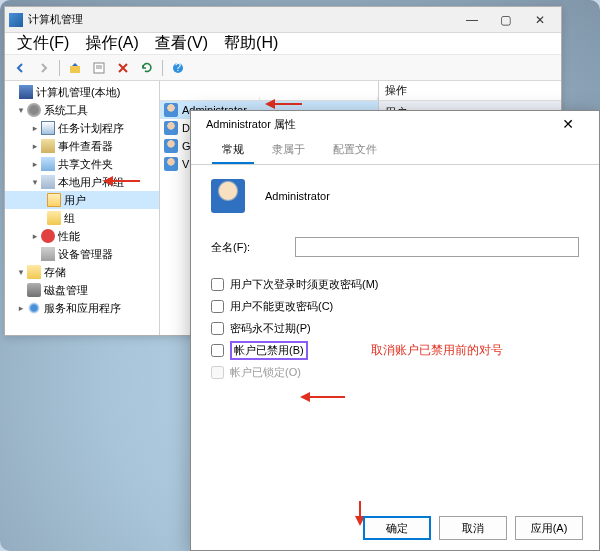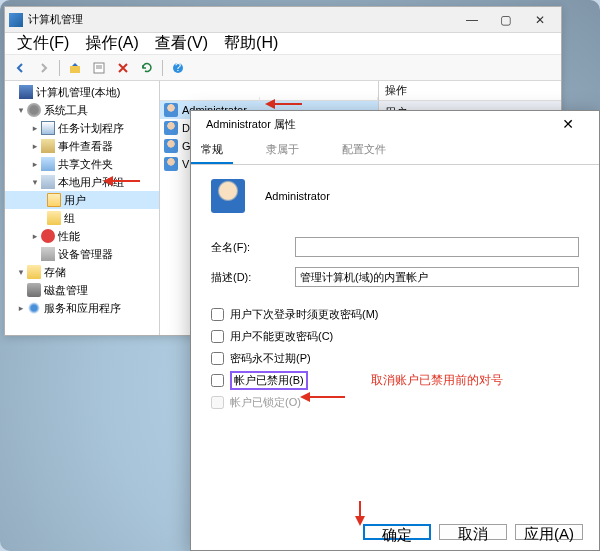--- a/index.html
+++ b/index.html
@@ -53,41 +53,41 @@
 .actions .aitems { padding: 4px 8px; }
 
 .arrow-red { position: absolute; width: 42px; height: 14px; pointer-events: none; }
 .arrow-red::before { content: ""; position: absolute; left: 10px; top: 6px; right: 0; height: 2px; background: #e03020; }
 .arrow-red::after { content: ""; position: absolute; left: 0; top: 2px; border: 5px solid transparent; border-right: 10px solid #e03020; }
 
 .dlg { position: absolute; left: 190px; top: 110px; width: 410px; height: 441px; background: #fff; border: 1px solid #888; box-shadow: 0 4px 20px rgba(0,0,0,0.3); }
 .dlgtitle { height: 26px; display: flex; align-items: center; padding: 0 15px; font-size: 12px; }
 .dlgtitle .ttl { flex: 1; }
 .dlgclose { width: 32px; height: 22px; display: flex; align-items: center; justify-content: center; cursor: pointer; font-size: 14px; }
-.tabs { display: flex; padding: 0 0; border-bottom: 1px solid #d0d0d0; gap: 23px; }
+.tabs { display: flex; padding: 0 21px; border-bottom: 1px solid #d0d0d0; gap: 8px; }
 .tab { padding: 5px 10px; font-size: 11px; cursor: pointer; color: #888; }
 .tab.active { color: #000; border-bottom: 2px solid #0078d4; }
 
 .tabbody { padding: 14px 20px 8px; }
 .userhdr { display: flex; align-items: center; margin-bottom: 24px; }
 .userhdr .avatar { width: 34px; height: 34px; background: radial-gradient(circle at 50% 35%,#f8e0c0 30%,#3070c0 38%); border-radius: 3px; margin-right: 20px; }
 .userhdr .uname { font-size: 11px; }
 
 .formrow { display: flex; align-items: center; margin-bottom: 10px; }
 .formrow label { width: 84px; font-size: 11px; }
 .formrow input[type=text] { flex: 1; height: 20px; border: 1px solid #a0a0a0; padding: 0 4px; font-size: 11px; }
 
 .cks { margin-top: 16px; }
 .ckrow { display: flex; align-items: center; height: 22px; font-size: 11px; position: relative; }
 .ckrow input { margin-right: 6px; }
 .ckrow.hl label { border: 2px solid #8b5cf6; padding: 0 2px; }
 .redtext { color: #e03020; font-size: 12px; position: absolute; left: 160px; white-space: nowrap; }
 
 .dlgbtns { position: absolute; bottom: 10px; right: 0; left: 0; display: flex; justify-content: flex-end; gap: 8px; padding: 0 16px; }
-.dlgbtn { min-width: 68px; height: 16px; border: 1px solid #a0a0a0; background: #fdfdfd; cursor: pointer; font-size: 15px; margin-top: 22px; }
+.dlgbtn { min-width: 68px; height: 24px; border: 1px solid #a0a0a0; background: #fdfdfd; cursor: pointer; font-size: 11px; margin-top: 22px; }
 .dlgbtn.primary { border: 2px solid #0078d4; }
 .arrow-down { position: absolute; width: 14px; height: 30px; pointer-events: none; }
 .arrow-down::before { content: ""; position: absolute; left: 6px; top: 0; bottom: 10px; width: 2px; background: #e03020; }
 .arrow-down::after { content: ""; position: absolute; left: 2px; bottom: 0; border: 5px solid transparent; border-top: 10px solid #e03020; }
 </style>
 </head>
 <body>
 
 <div class="desktop">
 
@@ -267,24 +267,20 @@
     </div>
     <div class="tabbody">
       <div class="userhdr">
         <div class="avatar"></div>
         <div class="uname">Administrator</div>
       </div>
       <div class="formrow">
         <label>全名(F):</label>
         <input type="text" value="" style="">
       </div>
-      <div class="formrow">
-        <label>描述(D):</label>
-        <input type="text" value="管理计算机(域)的内置帐户" style="">
-      </div>
       <div class="cks">
         <div class="ckrow">
             <input type="checkbox" style="">
             <label>用户下次登录时须更改密码(M)</label>
           </div>
         <div class="ckrow">
             <input type="checkbox" style="">
             <label>用户不能更改密码(C)</label>
           </div>
         <div class="ckrow">

